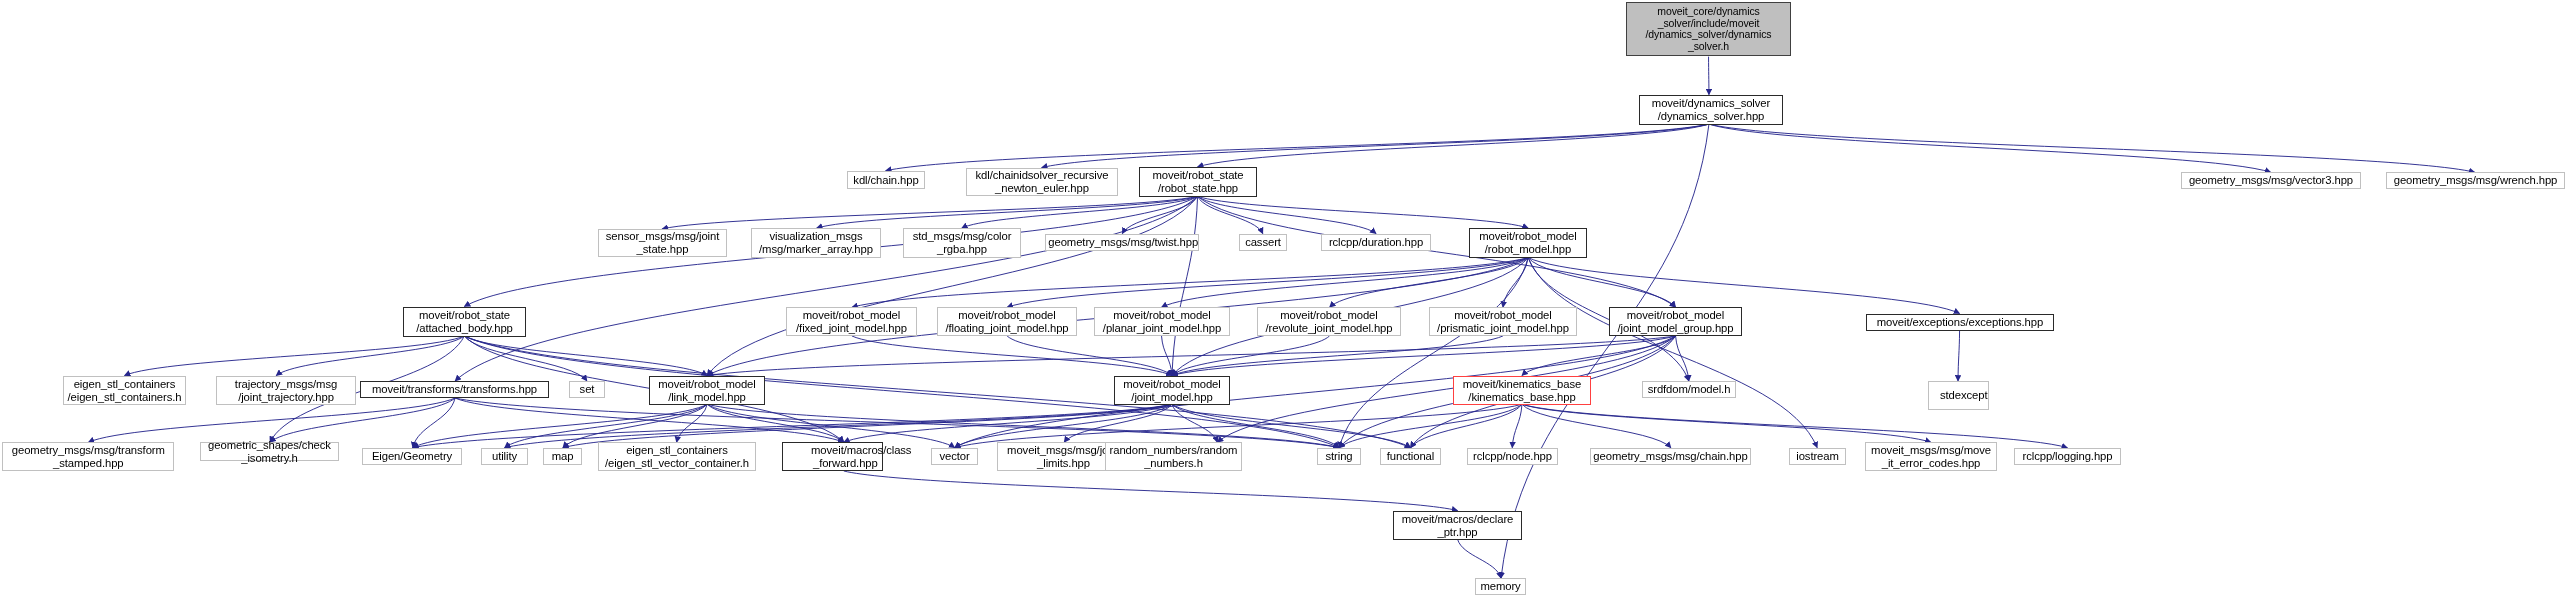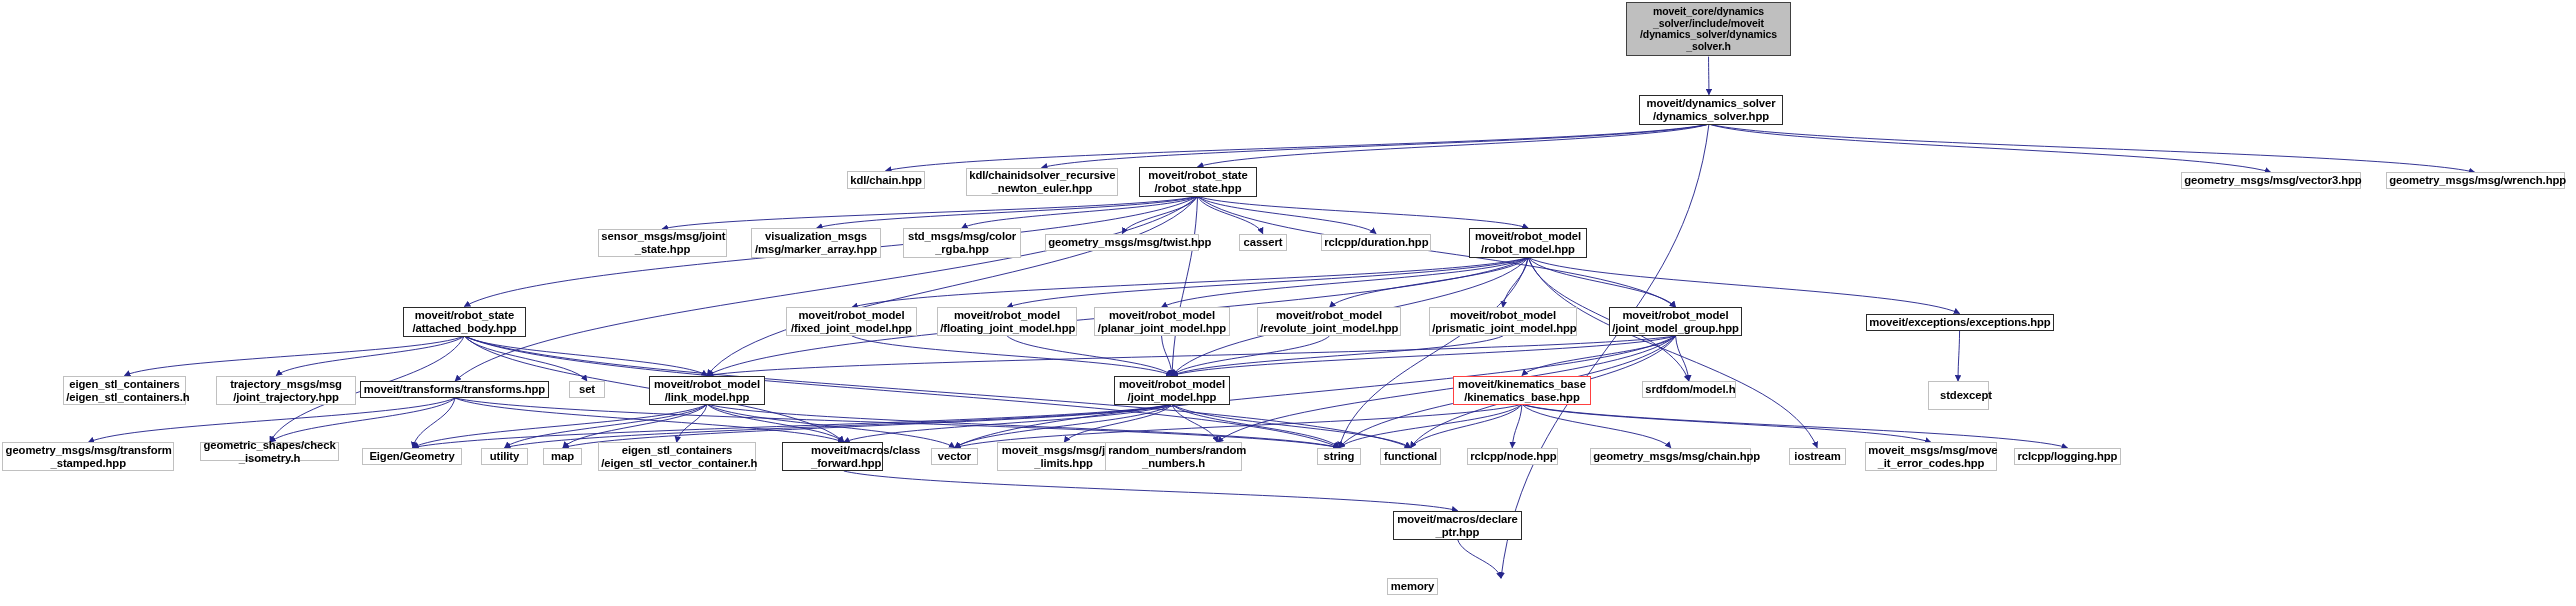--- a/index.html
+++ b/index.html
@@ -21,21 +21,20 @@
     justify-content:center;
     text-align:center;
     background:#ffffff;
     border:0.8px solid #c0c0c0;
     color:#000000;
     font-size:11.3px;
     line-height:1.12;
     letter-spacing:-0.1px;
     white-space:pre-line;
     padding:0.8px 2.3px;
-    font-weight:bold;
   }
   .node.root{
     background:#bfbfbf;
     border:0.8px solid #404040;
     font-size:10.5px;
   }
   .node.strong{ border:0.8px solid #2a2a2a; }
   .node.highlight{ border:1.2px solid #ff4040; }
   .node span{display:block;width:100%;}
 </style>
@@ -208,16 +207,16 @@
       <div class="node" style="left: 1317px; top: 448px; width: 44px; height: 17px;"><span>string</span></div>
       <div class="node" style="left: 1380px; top: 448px; width: 61px; height: 17px;"><span>functional</span></div>
       <div class="node" style="left: 1467px; top: 448px; width: 91px; height: 17px;"><span>rclcpp/node.hpp</span></div>
       <div class="node" style="left: 1590px; top: 448px; width: 161px; height: 17px;"><span>geometry_msgs/msg/chain.hpp</span></div>
       <div class="node" style="left: 1789px; top: 448px; width: 57px; height: 17px;"><span>iostream</span></div>
       <div class="node" style="left: 1865px; top: 442px; width: 132px; height: 29px;"><span>moveit_msgs/msg/move
 _it_error_codes.hpp</span></div>
       <div class="node" style="left: 2014px; top: 448px; width: 107px; height: 17px;"><span>rclcpp/logging.hpp</span></div>
       <div class="node strong" style="left: 1393px; top: 511px; width: 129px; height: 29px;"><span>moveit/macros/declare
 _ptr.hpp</span></div>
-      <div class="node" style="left: 1387px; top: 578px; width: 51px; height: 17px;"><span>memory</span></div>
+      <div class="node" style="left: 1475px; top: 578px; width: 51px; height: 17px;"><span>memory</span></div>
     </div>
 </div>
 
 
 </body></html>

